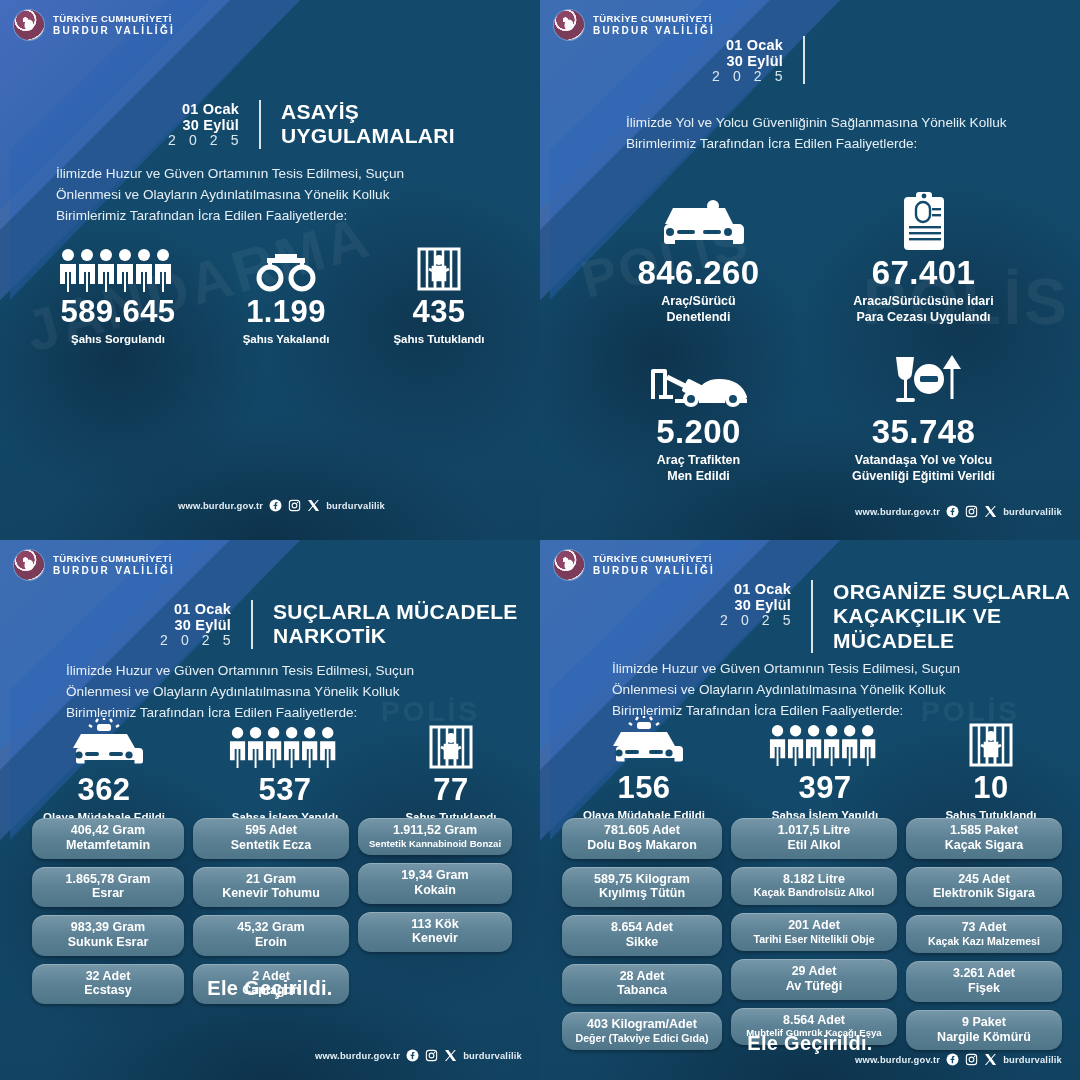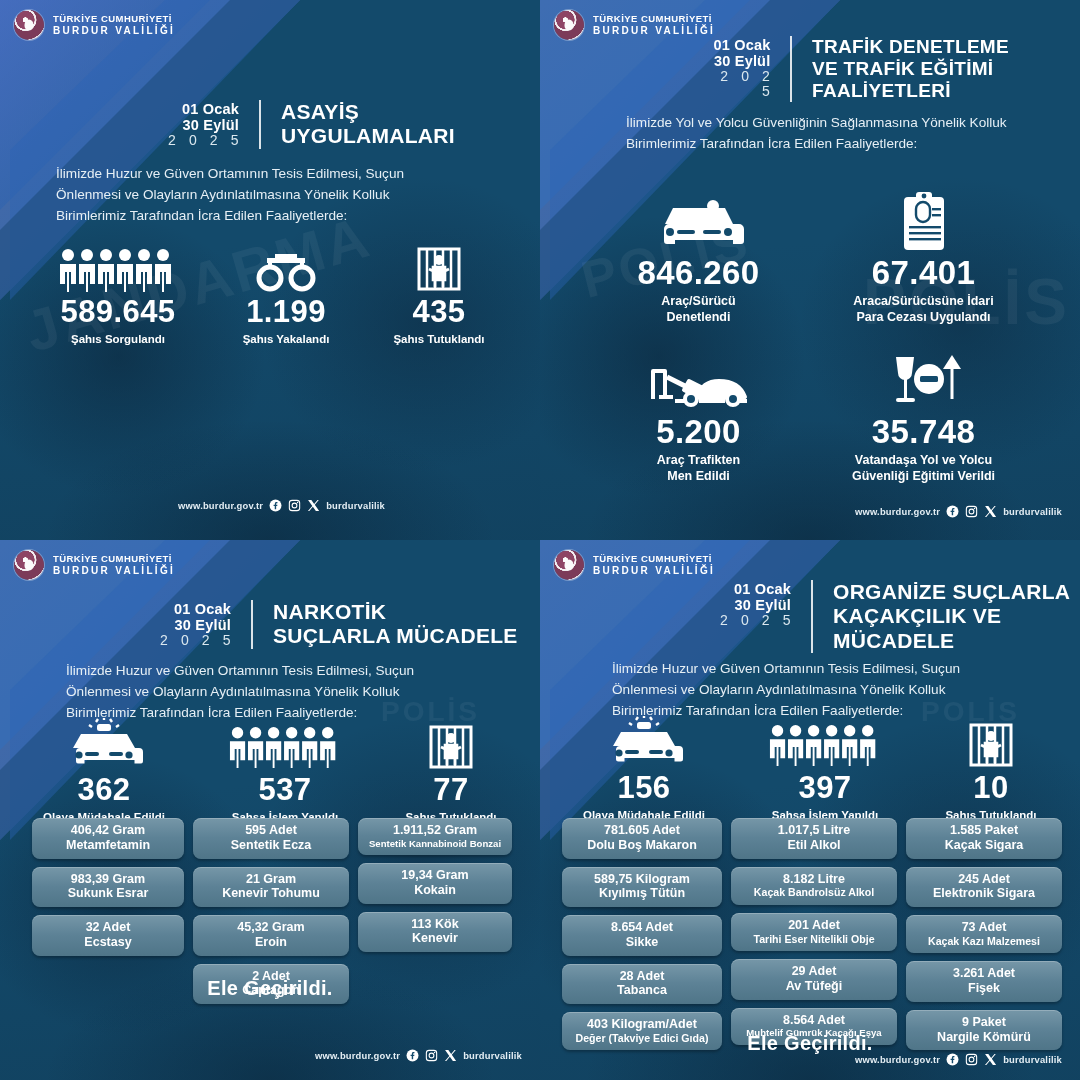--- a/index.html
+++ b/index.html
@@ -101,21 +101,21 @@
   }
   .stats-grid .stat .ico{ height:60px; }
   .stats-grid .stat .num{ font-size:33px; }
   .stats-grid .stat .lbl{ font-size:12.5px; }
 
   
   .chips{ position:absolute; display:flex; gap:9px; }
   .chip-col{ display:flex; flex-direction:column; gap:8px; }
   .chip{
     background:linear-gradient(180deg,#7697a8 0%,#5d8296 48%,#4f7588 100%);
-    border-radius:8px;
+    border-radius:13px;
     padding:5px 6px 6px;
     text-align:center;
     box-shadow:0 2px 3px rgba(0,0,0,.28), inset 0 1px 0 rgba(255,255,255,.22);
     line-height:1.18;
   }
   .chip .c1{ font-size:12.5px; font-weight:700; color:#fff; }
   .chip .c2{ font-size:12.5px; font-weight:700; color:#fff; }
   .chip.tiny .c2{ font-size:9.6px; }
   .chip.small .c2{ font-size:10.6px; }
 
@@ -284,24 +284,20 @@
       </div>
     </div>
 
     <div class="head" style="left:172px; top:36px;">
       <div class="date-col">
         <div class="d1">01 Ocak</div>
         <div class="d2">30 Eylül</div>
         <div class="d3">2 0 2 5</div>
       </div>
       <div class="divider"></div>
-      <div class="title sm">
-        <div>TRAFİK DENETLEME</div>
-        <div>VE TRAFİK EĞİTİMİ FAALİYETLERİ</div>
-      </div>
     </div>
 
     <div class="intro" style="left:86px; top:112px; width:400px;">İlimizde Yol ve Yolcu Güvenliğinin Sağlanmasına Yönelik Kolluk Birimlerimiz Tarafından İcra Edilen Faaliyetlerde:</div>
 
     <div class="stats-grid" style="left:46px; top:192px; width:450px;">
       <div class="stat">
         <div class="ico">
           <svg width="96" height="56" viewBox="0 0 96 56" fill="#fff">
             <path d="M14,28 L22,12 h52 l8,16 h6 a5,5 0 0 1 5,5 v12 a3,3 0 0 1 -3,3 h-8 v-4 h-58 v4 h-8 a3,3 0 0 1 -3,-3 v-12 a5,5 0 0 1 5,-5 z"></path>
             <rect x="26" y="34" width="18" height="4" rx="2" fill="#134A6B"></rect>
@@ -422,22 +418,22 @@
     </div>
 
     <div class="head" style="left:160px; top:60px;">
       <div class="date-col">
         <div class="d1">01 Ocak</div>
         <div class="d2">30 Eylül</div>
         <div class="d3">2 0 2 5</div>
       </div>
       <div class="divider"></div>
       <div class="title">
+        <div>SUÇLARLA MÜCADELE</div>
         <div>NARKOTİK</div>
-        <div>SUÇLARLA MÜCADELE</div>
       </div>
     </div>
 
     <div class="intro" style="left:66px; top:120px; width:400px;">İlimizde Huzur ve Güven Ortamının Tesis Edilmesi, Suçun Önlenmesi ve Olayların Aydınlatılmasına Yönelik Kolluk Birimlerimiz Tarafından İcra Edilen Faaliyetlerde:</div>
 
     <div class="stats" style="left:14px; top:178px; width:512px; justify-content:space-between;">
       <div class="stat" style="width:180px;">
         <div class="ico">
           <svg width="86" height="52" viewBox="0 0 86 52" fill="#fff">
             <path d="M35,4 l2,-3 M43,2 v-2 M51,4 l-2,-3 M31,9 l-3,-2 M55,9 l3,-2" stroke="#fff" stroke-width="2.4"></path>
@@ -500,20 +496,24 @@
       </div>
     </div>
 
     <div class="chips" style="left:32px; top:278px; width:480px;">
       <div class="chip-col" style="width:152px;">
         <div class="chip">
           <div class="c1">406,42 Gram</div>
           <div class="c2">Metamfetamin</div>
         </div>
         <div class="chip">
+          <div class="c1">1.865,78 Gram</div>
+          <div class="c2">Esrar</div>
+        </div>
+        <div class="chip">
           <div class="c1">983,39 Gram</div>
           <div class="c2">Sukunk Esrar</div>
         </div>
         <div class="chip">
           <div class="c1">32 Adet</div>
           <div class="c2">Ecstasy</div>
         </div>
       </div>
 
       <div class="chip-col" style="width:156px;">

